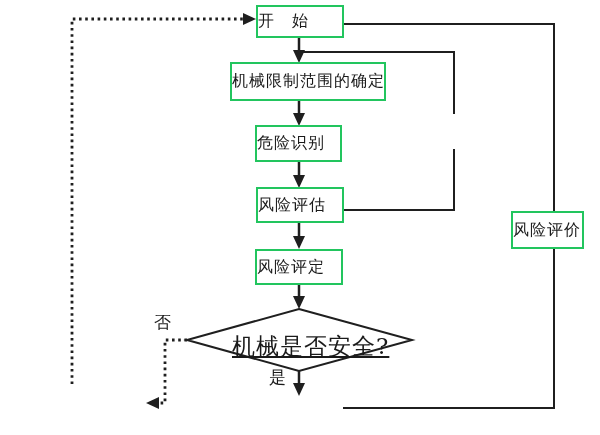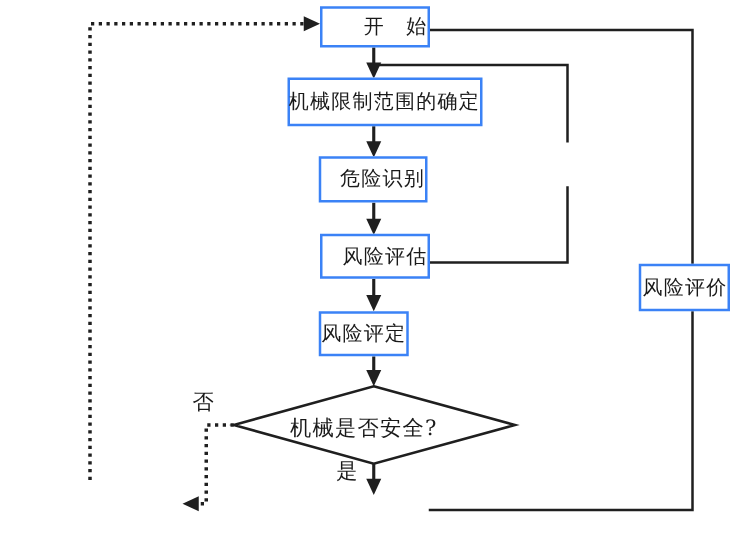--- a/index.html
+++ b/index.html
@@ -19,44 +19,44 @@
   #wires {
     position: absolute;
     left: 0;
     top: 0;
     width: 600px;
     height: 435px;
   }
   .node {
     position: absolute;
     box-sizing: border-box;
-    border: 2px solid #3b82f6;
+    border: 2px solid #22c55e;
     background: #ffffff;
     display: flex;
     align-items: center;
-    justify-content: flex-end;
+    justify-content: flex-start;
     font-size: 16px;
     letter-spacing: 1px;
     white-space: nowrap;
     z-index: 2;
-    padding-left: 24px;
   }
   .free-label {
     position: absolute;
     font-size: 17px;
     line-height: 1;
     z-index: 3;
     white-space: nowrap;
   }
   .diamond-label {
     position: absolute;
-    font-size: 17px;
+    font-size: 23px;
     z-index: 3;
     white-space: nowrap;
     letter-spacing: 1px;
+    text-decoration: underline;
   }
 </style>
 </head>
 <body>
 
 <div id="canvas">
 
   <svg id="wires" viewBox="0 0 600 435" xmlns="http://www.w3.org/2000/svg">
 
     <polyline points="344,24 554,24 554,408 343,408" fill="none" stroke="#1f1f1f" stroke-width="2"></polyline>
@@ -101,21 +101,21 @@
   </div>
 
   <div class="node" style="left:256px; top:187px; width:88px; height:36px;">
     <span>风险评估</span>
   </div>
 
   <div class="node" style="left:255px; top:125px; width:87px; height:37px;">
     <span>危险识别</span>
   </div>
 
-  <div class="node" style="left:255px; top:249px; width:72px; height:36px;">
+  <div class="node" style="left:255px; top:249px; width:88px; height:36px;">
     <span>风险评定</span>
   </div>
 
 
 
   <div class="node" style="left:511px; top:211px; width:73px; height:38px;">
     <span>风险评价</span>
   </div>
 
 

